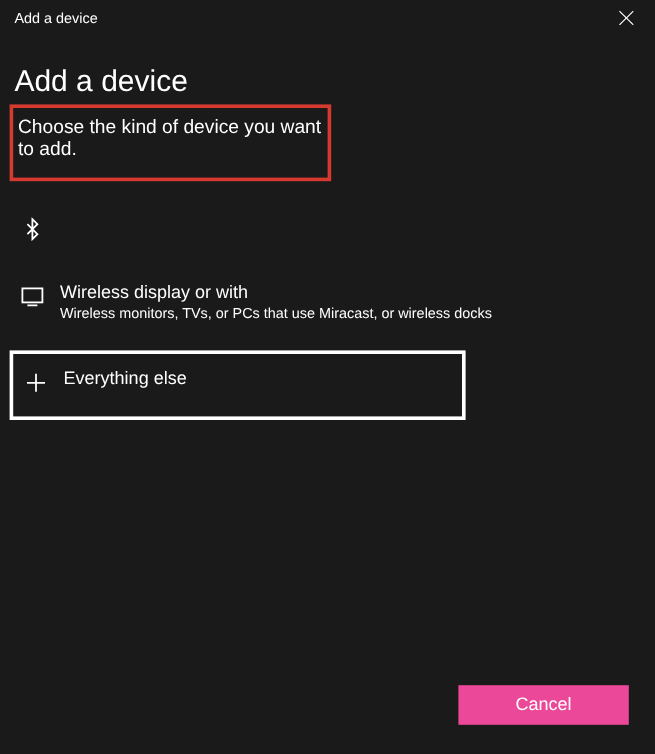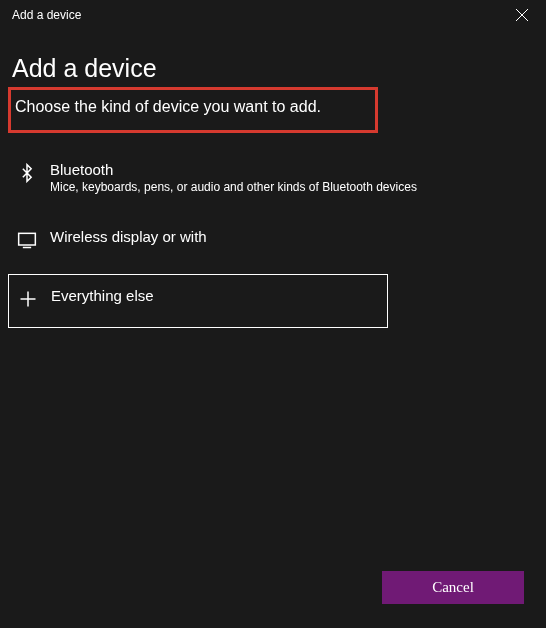--- a/index.html
+++ b/index.html
@@ -47,37 +47,37 @@
       font-size: 25px;
       font-weight: 400;
       color: #ffffff;
       margin-bottom: 4px;
       margin-top: 8px;
     }
     .subheading-wrapper {
       border: 3px solid #d63a2f;
       padding: 8px 4px 14px 0;
       margin-left: -4px;
-      width: 370px;
+      width: 268px;
       margin-bottom: 18px;
     }
     .subheading {
       font-size: 16px;
       color: #ffffff;
       padding-left: 4px;
     }
     .option {
       display: flex;
       align-items: flex-start;
       padding: 10px 4px 12px 0;
       cursor: pointer;
       margin-bottom: 12px;
     }
     .option-highlighted {
-      border: 1px solid #ffffff;
+      border: 3px solid #ffffff;
       margin-left: -4px;
       width: 380px;
       padding: 12px 4px 18px 4px;
     }
     .option-icon {
       width: 30px;
       flex-shrink: 0;
       display: flex;
       justify-content: center;
       padding-top: 2px;
@@ -99,25 +99,25 @@
       color: #ffffff;
     }
     .footer {
       position: absolute;
       bottom: 24px;
       right: 22px;
     }
     .cancel-btn {
       width: 142px;
       height: 33px;
-      background: #701a75;
+      background: #ec4899;
       color: #ffffff;
       border: none;
       font-size: 15px;
-      font-family: Liberation Serif, serif;
+      font-family: Liberation Sans, sans-serif;
       cursor: pointer;
       text-align: center;
     }
   </style>
 </head>
 <body>
 
 <div class="titlebar">
   <span class="titlebar-title">Add a device</span>
   <div class="close-btn">
@@ -134,35 +134,32 @@
   <div class="subheading-wrapper">
     <div class="subheading">Choose the kind of device you want to add.</div>
   </div>
 
   <div class="option">
     <div class="option-icon">
       <svg viewBox="0 0 24 24" fill="none" stroke="#ffffff" stroke-width="1.8">
         <path d="M7 7 L17 17 L12 22 L12 2 L17 7 L7 17"></path>
       </svg>
     </div>
-    <div class="option-text">
-      <div class="option-title">Bluetooth</div>
-      <div class="option-desc">Mice, keyboards, pens, or audio and other kinds of Bluetooth devices</div>
-    </div>
   </div>
 
   <div class="option">
     <div class="option-icon">
       <svg viewBox="0 0 24 24" fill="none" stroke="#ffffff" stroke-width="1.8">
         <rect x="2" y="4" width="20" height="14"></rect>
         <line x1="7" y1="21" x2="17" y2="21"></line>
       </svg>
     </div>
     <div class="option-text">
       <div class="option-title">Wireless display or with</div>
+      <div class="option-desc">Wireless monitors, TVs, or PCs that use Miracast, or wireless docks</div>
     </div>
   </div>
 
   <div class="option option-highlighted">
     <div class="option-icon">
       <svg viewBox="0 0 24 24" fill="none" stroke="#ffffff" stroke-width="1.8">
         <line x1="12" y1="3" x2="12" y2="21"></line>
         <line x1="3" y1="12" x2="21" y2="12"></line>
       </svg>
     </div>

